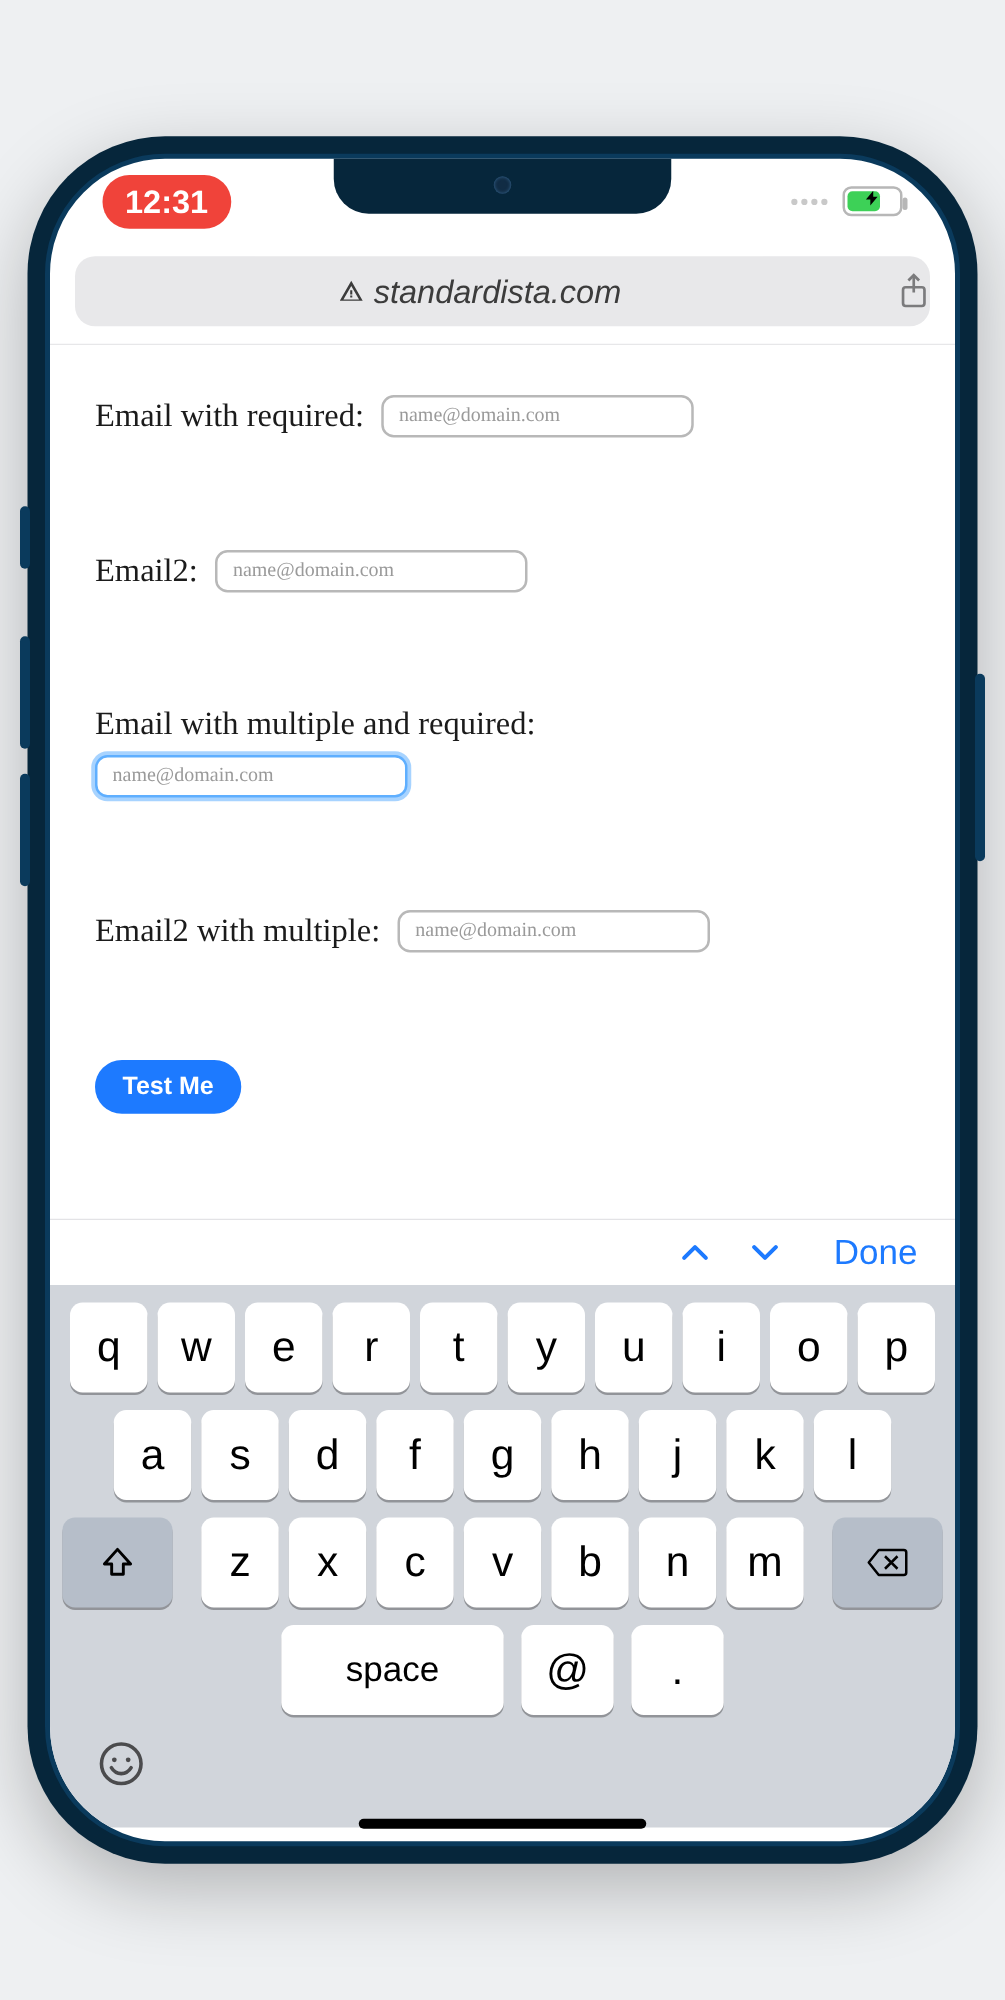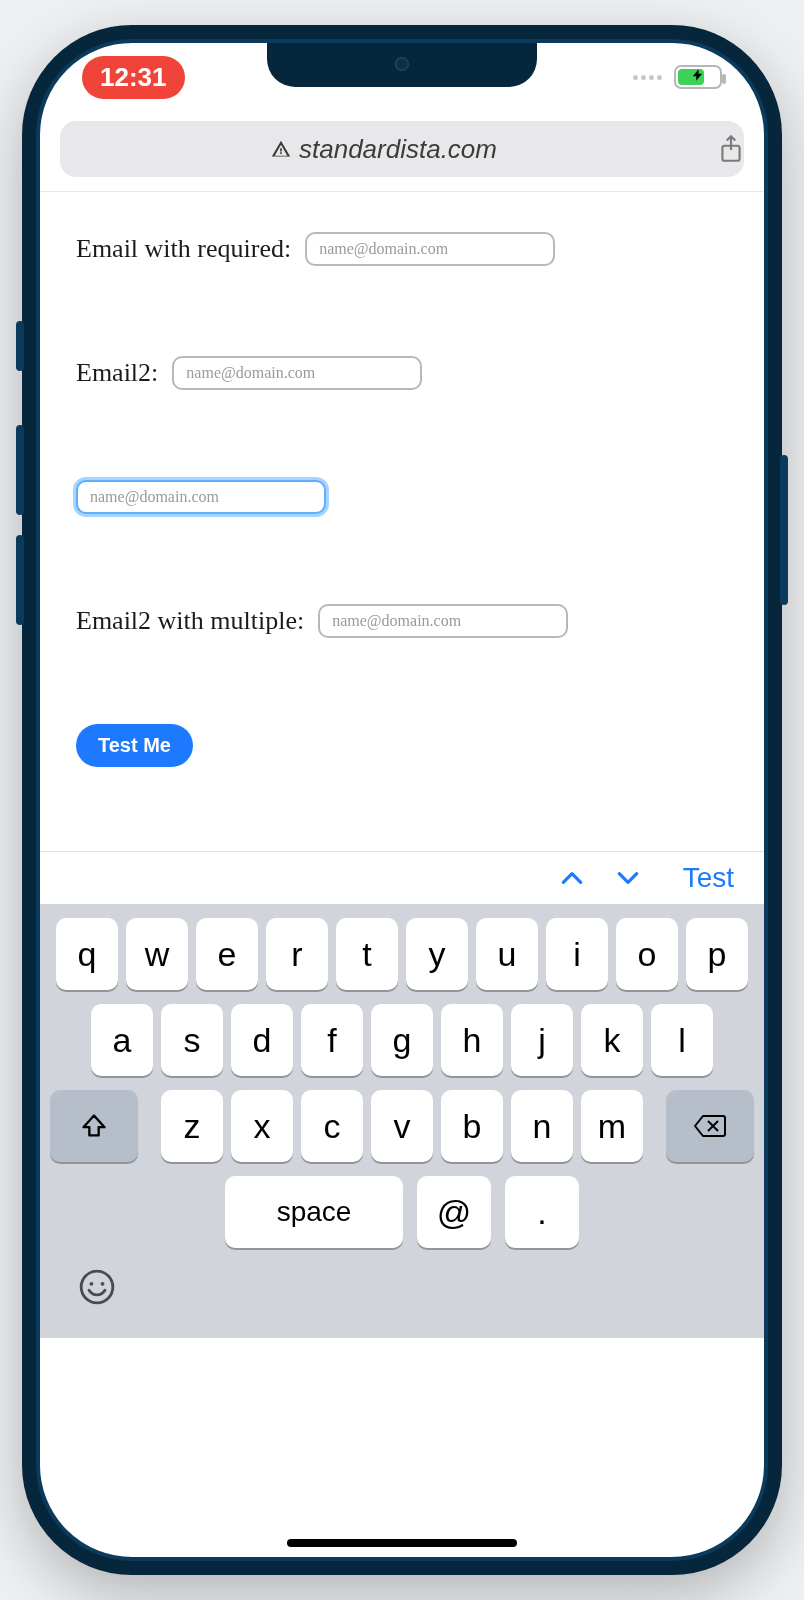--- a/index.html
+++ b/index.html
@@ -25,21 +25,21 @@
     background: #eef0f2;
     display: flex;
     align-items: center;
     justify-content: center;
     font-family: -apple-system, "Helvetica Neue", Arial, sans-serif;
   }
 
   
   .phone {
     width: 760px;
-    height: 1550px;
+    height: 1382px;
     border-radius: 110px;
     background: #06263b;
     padding: 14px;
     position: relative;
     box-shadow: 0 20px 60px rgba(0,0,0,.25);
   }
   .phone-inner {
     width: 100%;
     height: 100%;
     border-radius: 96px;
@@ -360,20 +360,21 @@
         <label>Email with required:</label>
         <input class="text-field" type="text" placeholder="name@domain.com" style="">
       </div>
 
       <div class="form-row">
         <label>Email2:</label>
         <input class="text-field" type="text" placeholder="name@domain.com" style="">
       </div>
 
       <div class="form-row" style="flex-direction:column; align-items:flex-start; gap:10px;">
+        <label>Email with multiple and required:</label>
         <input class="text-field focused" type="text" placeholder="name@domain.com" style="">
       </div>
 
       <div class="form-row tight">
         <label>Email2 with multiple:</label>
         <input class="text-field" type="text" placeholder="name@domain.com" style="">
       </div>
 
       <button class="test-btn">Test Me</button>
     </div>
@@ -384,21 +385,21 @@
       <span class="nav-icon">
         <svg width="34" height="26" viewBox="0 0 24 24" fill="none" stroke="#1d7aff" stroke-width="3" stroke-linecap="round" stroke-linejoin="round">
             <path d="m4 16 8-8 8 8"></path>
           </svg>
       </span>
       <span class="nav-icon">
         <svg width="34" height="26" viewBox="0 0 24 24" fill="none" stroke="#1d7aff" stroke-width="3" stroke-linecap="round" stroke-linejoin="round">
             <path d="m4 8 8 8 8-8"></path>
           </svg>
       </span>
-      <span class="done-btn" style="margin-left:16px;">Test</span>
+      <span class="done-btn" style="margin-left:16px;">Done</span>
     </div>
 
     <div class="keyboard">
       <div class="kb-row row-letters">
         <div class="key">q</div>
         <div class="key">w</div>
         <div class="key">e</div>
         <div class="key">r</div>
         <div class="key">t</div>
         <div class="key">y</div>

